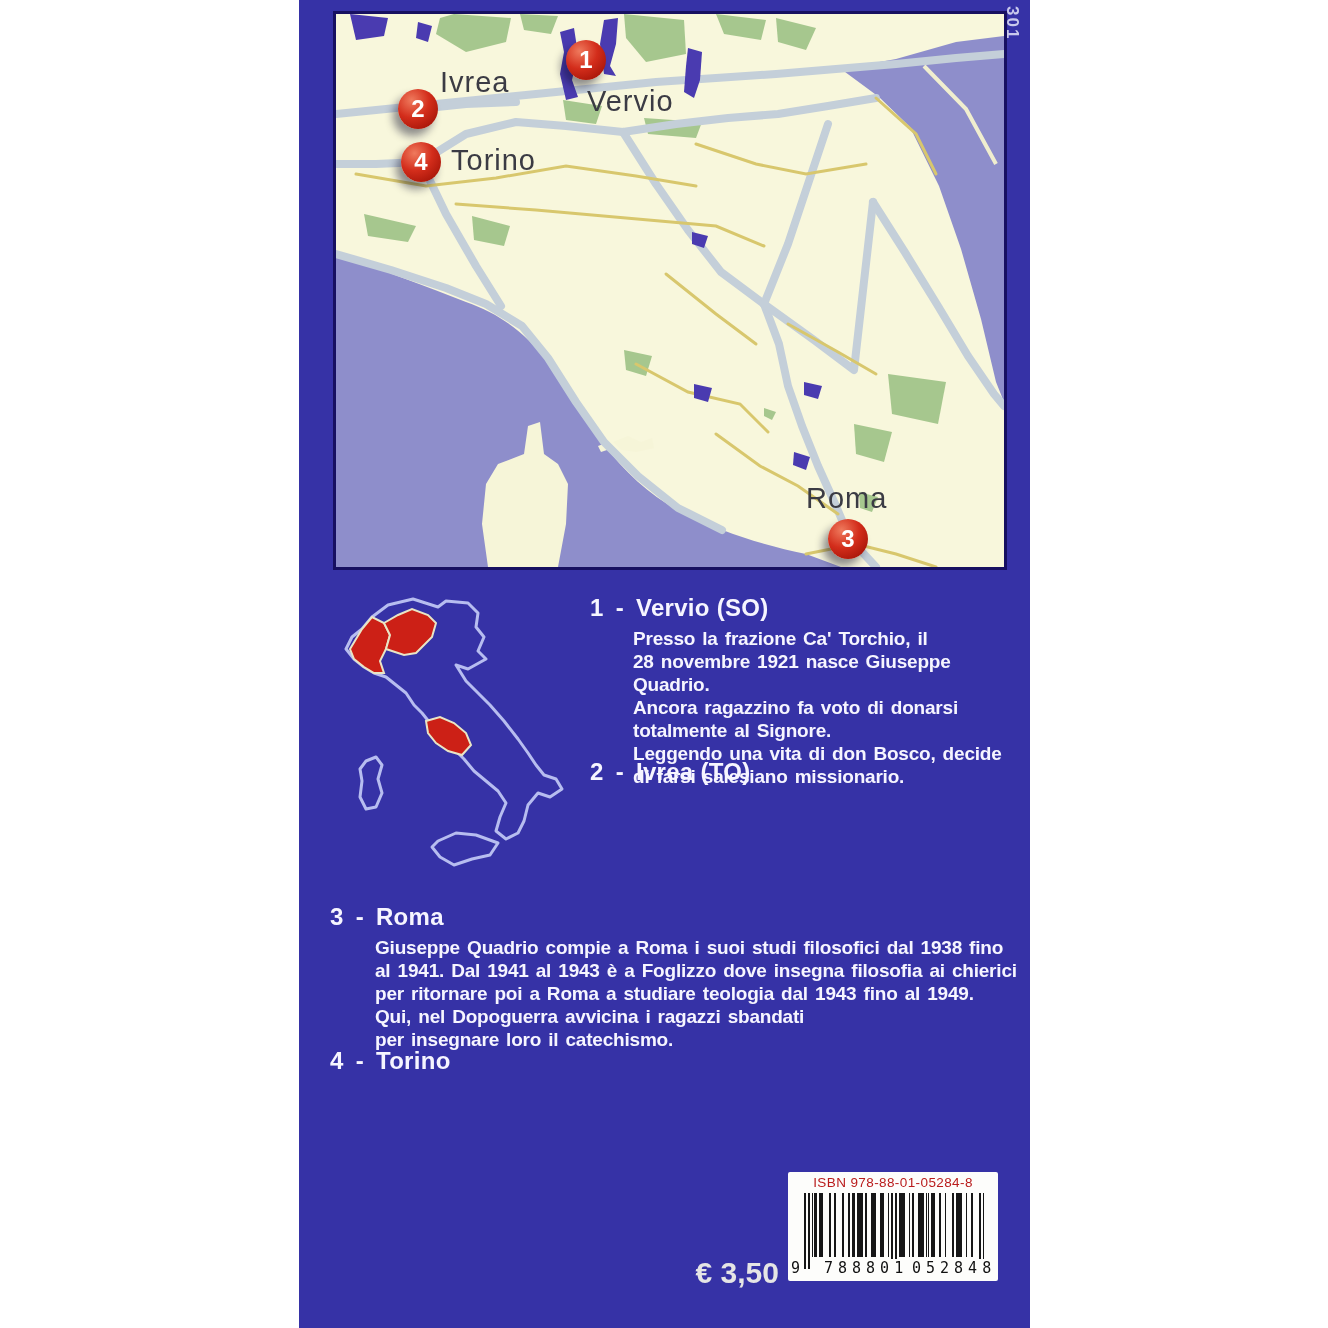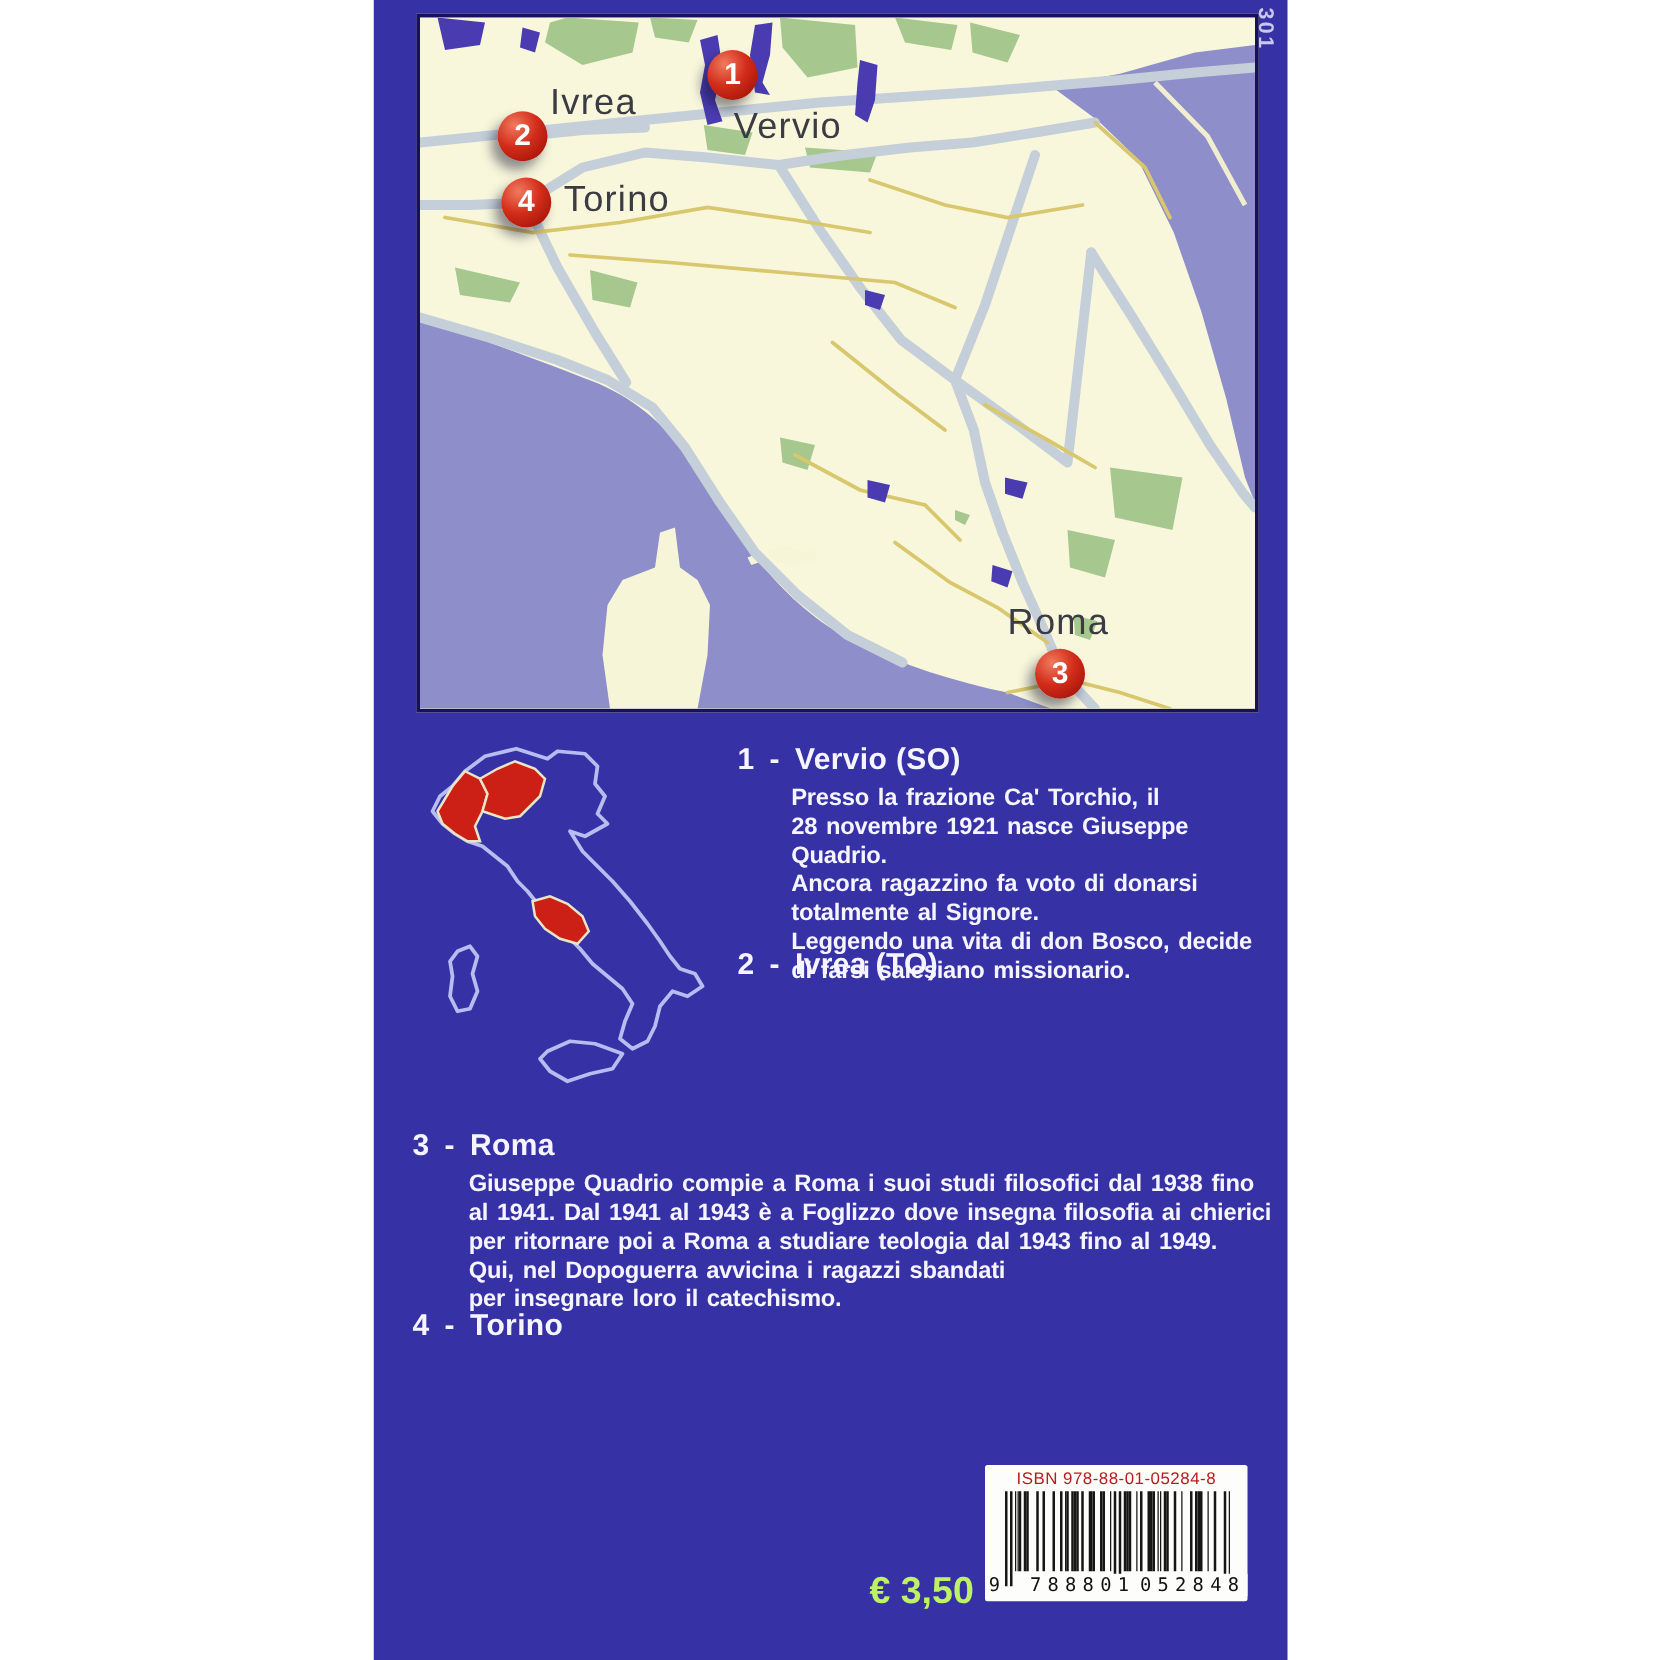--- a/index.html
+++ b/index.html
@@ -19,21 +19,21 @@
            color:#c9c9ec;font-weight:bold;font-size:17px;letter-spacing:2px;}
   
   .legend-block{position:absolute;color:#f6f5ff;}
   .legend-head{display:flex;gap:12px;font-size:24px;font-weight:bold;letter-spacing:.3px;}
   .legend-body{margin-top:5px;white-space:pre-line;font-size:19px;line-height:23px;
                font-weight:bold;letter-spacing:-.2px;word-spacing:2px;}
   .indent{margin-left:43px;}
   .indent34{margin-left:45px;}
   
   .price{position:absolute;left:370px;top:1256px;width:110px;text-align:right;
-         color:#bef264;font-size:30px;font-weight:bold;}
+         color:#e5e5e5;font-size:30px;font-weight:bold;}
   .barcode-box{position:absolute;left:489px;top:1172px;width:210px;height:109px;background:#fdfdfb;
                border-radius:2px;}
   .isbn-line{position:absolute;top:3px;left:0;width:100%;text-align:center;color:#b91c1c;
              font-size:13.5px;letter-spacing:.4px;}
   .bars{position:absolute;left:16px;top:21px;width:181px;height:78px;}
   .bars .bar{position:absolute;top:0;width:1.9px;height:64px;background:#161616;}
   .bars .bar.guard{height:76px;}
   .digits{position:absolute;left:0;bottom:4px;width:100%;height:18px;
           font-family:"DejaVu Sans Mono", monospace;font-size:15px;color:#111;}
   .digits span{position:absolute;bottom:0;}

